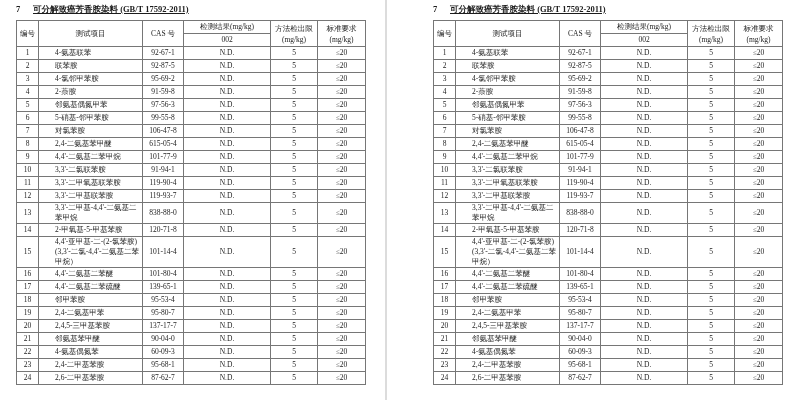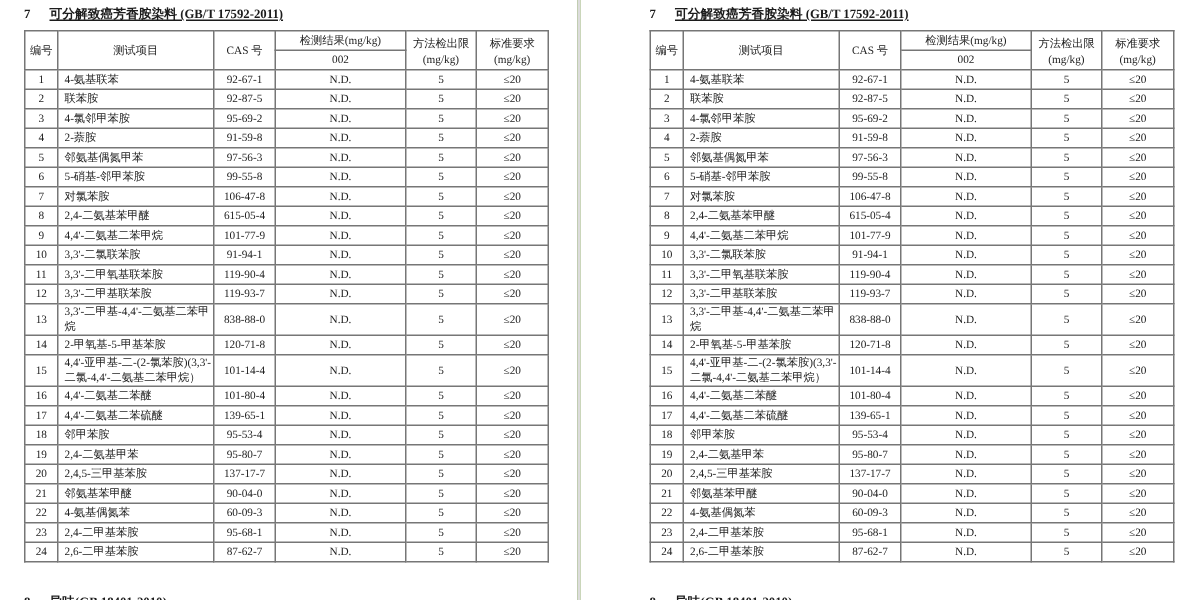--- a/index.html
+++ b/index.html
@@ -1,39 +1,39 @@
 <!DOCTYPE html>
 <html><head>
 <meta charset="utf-8">
 <style>
   html,body{margin:0;padding:0;}
   body{
     width:790px;height:400px;overflow:hidden;background:#ffffff;
     font-family:"Liberation Serif","DejaVu Serif",serif;color:#1c1c1c;
   }
-  .canvas{position:relative;width:790px;height:400px;background:#4d7c0f;}
+  .canvas{position:relative;width:790px;height:400px;background:#3b82f6;}
   .page{position:absolute;top:0;height:400px;background:#ffffff;overflow:hidden;}
   .page-a{left:0;width:385px;}
   .page-b{left:387px;width:403px;}
   .seam{position:absolute;left:385px;top:0;width:2px;height:400px;background:#dcdcdc;}
   .page-a .content{margin:3px 0 0 16px;width:349px;}
   .page-b .content{margin:3px 0 0 46px;width:349px;}
 
   .sec-title{font-weight:bold;font-size:8.5px;line-height:12px;white-space:nowrap;margin-bottom:5px;}
   .sec-num{display:inline-block;width:17px;}
   .sec-text{text-decoration:underline;}
 
   table{border-collapse:collapse;table-layout:fixed;width:349px;}
   .amine-table th,.amine-table td{
     border:1px solid #767676;font-weight:normal;font-size:7.5px;line-height:10px;
     padding:0 1px;text-align:center;vertical-align:middle;overflow:hidden;
   }
   .amine-table thead th{height:12px;}
   .amine-table tbody td{height:12px;}
-  .amine-table td.c-item{text-align:left;padding-left:4px;}
+  .amine-table td.c-item{text-align:left;padding-left:16px;}
   .hdr-2line div{line-height:11px;}
 
   .sec8{margin-top:20px;}
 </style>
 </head>
 <body>
 
 <div class="canvas">
 
   <div class="page page-a">

